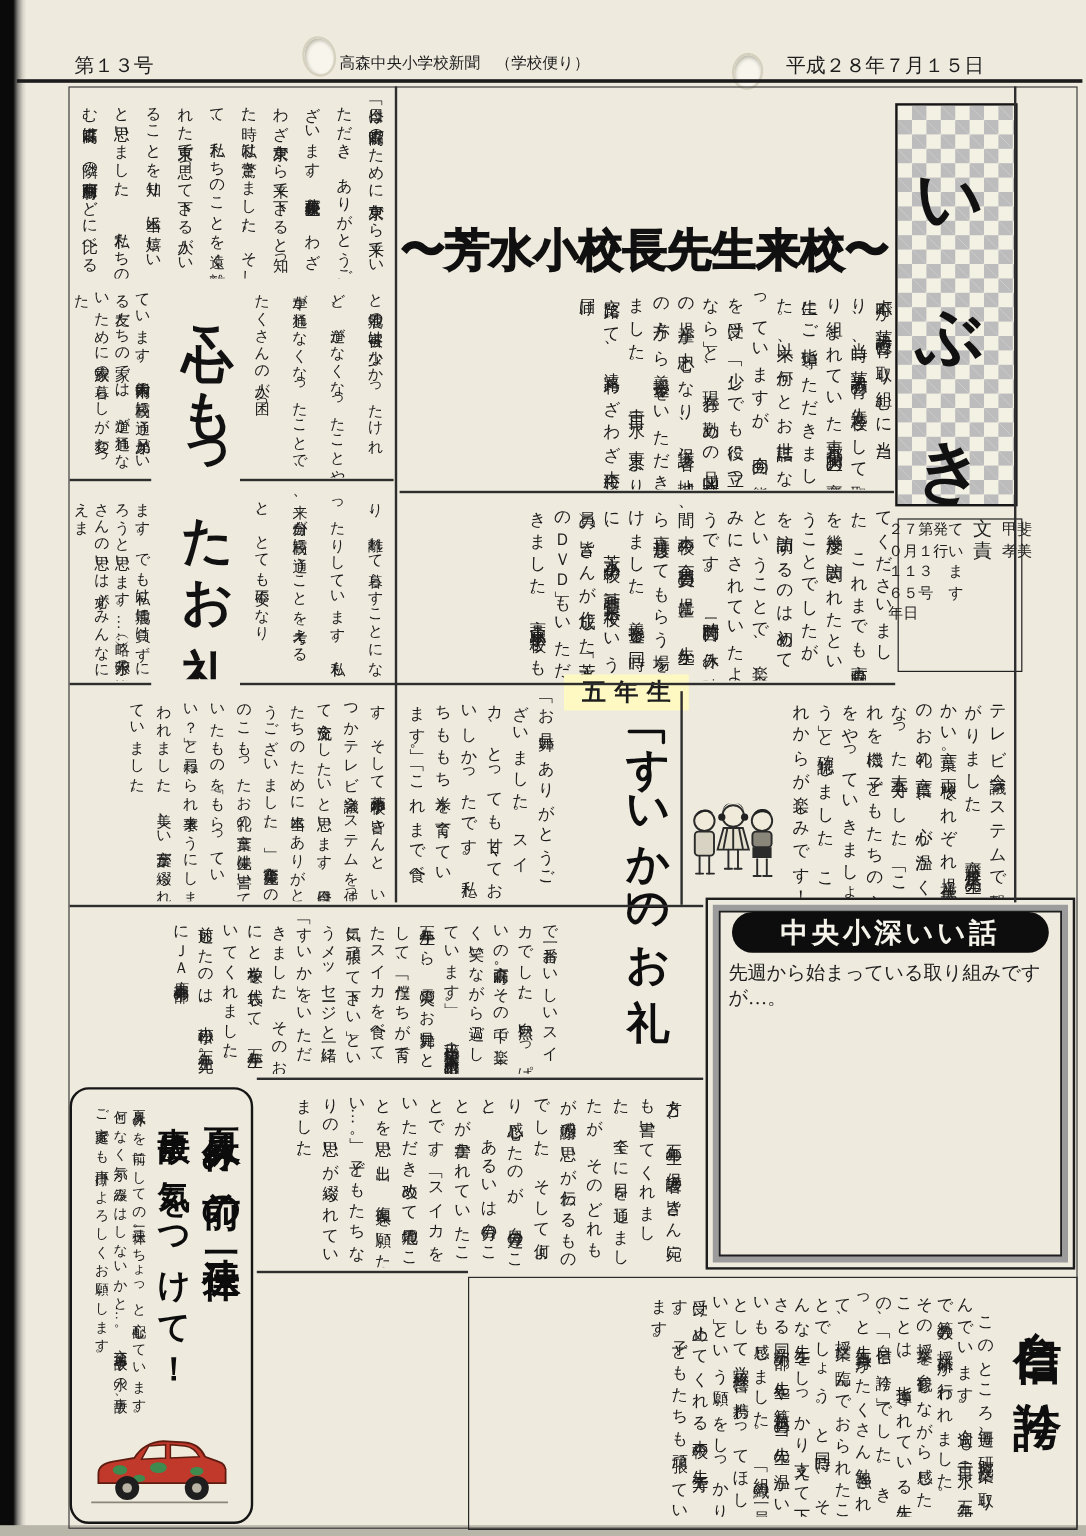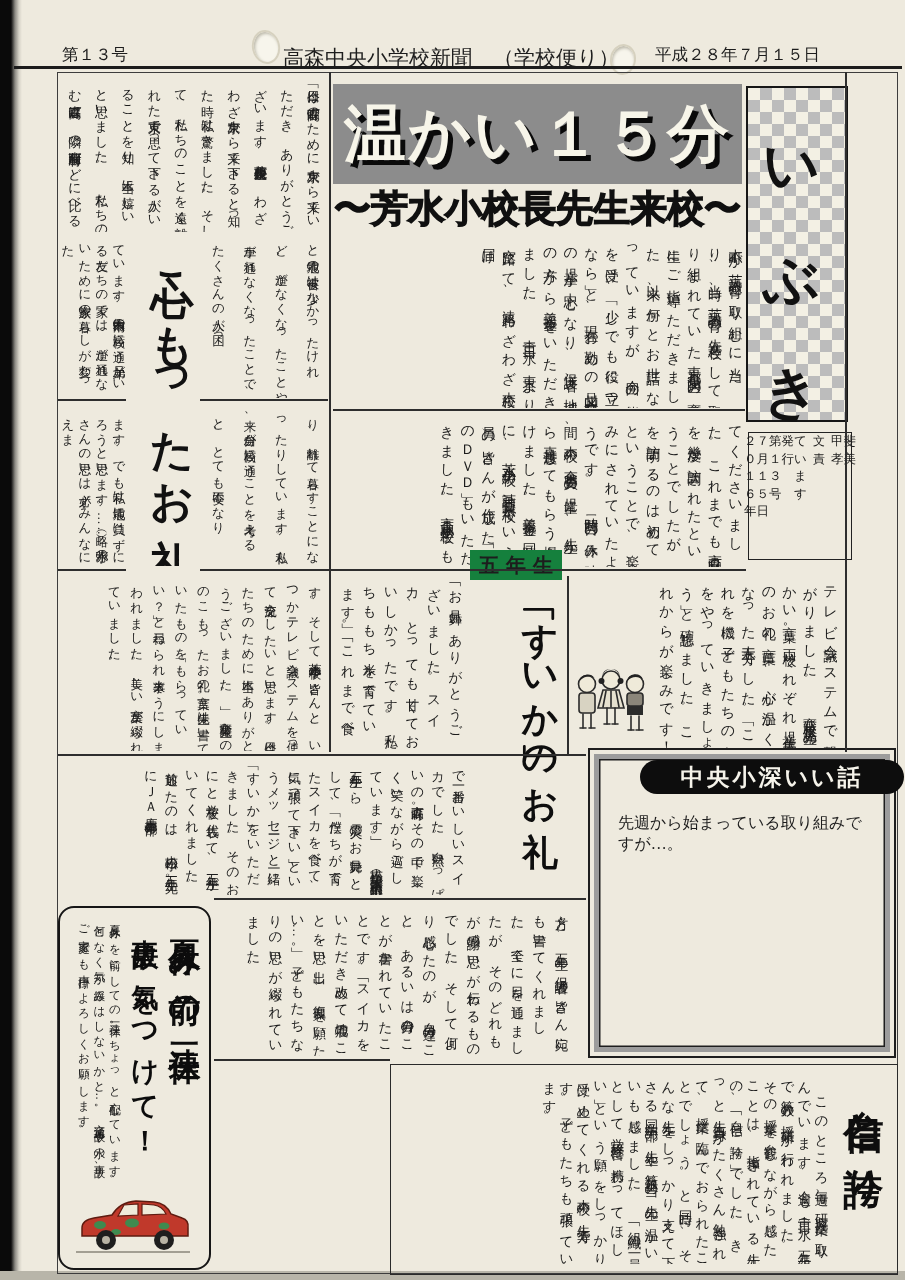--- a/index.html
+++ b/index.html
@@ -25,43 +25,40 @@
 <body>
 
 <div id="page">
 
   <div class="abs" style="left:0;top:0;width:22px;height:1280px;background:linear-gradient(to right,#0a0a0a 0,#0a0a0a 11px,rgba(20,20,20,.45) 15px,rgba(40,40,35,.12) 19px,transparent 22px);"></div>
   <div class="abs" style="left:0;top:1271px;width:905px;height:9px;background:#b8b5a9;"></div>
   <div class="hole" style="left:252px;top:30px;width:24px;height:30px;transform:rotate(-12deg);"></div>
   <div class="hole" style="left:610px;top:44px;width:22px;height:27px;transform:rotate(8deg);"></div>
 
   <div class="abs" style="left:62px;top:44px;font-size:16.5px;">第１３号</div>
-  <div class="abs" style="left:283px;top:44px;font-size:21px;">高森中央小学校新聞　（学校便り）</div>
+  <div class="abs" style="left:283px;top:44px;font-size:13px;">高森中央小学校新聞　（学校便り）</div>
   <div class="abs" style="left:655px;top:44px;font-size:16.5px;">平成２８年７月１５日</div>
   <div class="rule" style="left:14px;top:66px;width:888px;height:2.5px;background:#1c1c1c;"></div>
 
   <div class="abs frame" style="left:57px;top:72px;width:841px;height:1202px;"></div>
 
   <div class="abs checker box" style="left:746px;top:86px;width:102px;height:336px;border:2.5px solid #161616;">
     <div class="v gothic" style="left:0;top:0;width:82px;height:336px;font-size:56px;font-weight:900;letter-spacing:44px;padding-top:24px;color:#111;">いぶき</div>
   </div>
 
   <div class="abs box" style="left:748px;top:432px;width:104px;height:128px;border:1.6px solid #222;display:flex;flex-direction:row;justify-content:center;text-align:center;">
     <div style="font-size:12.5px;line-height:17.5px;">２０１６年</div>
     <div style="font-size:12.5px;line-height:17.5px;text-align:center;">７月１５日</div>
     <div style="font-size:12.5px;line-height:17.5px;">第１３号</div>
     <div style="font-size:12.5px;line-height:17.5px;">発行</div>
     <div style="font-size:12.5px;line-height:17.5px;">ています</div>
-    <div style="font-size:12px;line-height:17.5px;">文　責</div>
+    <div style="font-size:16px;line-height:17.5px;">文　責</div>
     <div style="font-size:12.5px;line-height:17.5px;">甲斐　孝美</div>
   </div>
 
-  <div class="abs" style="left:333px;top:84px;width:409px;height:100px;background:#8c8c8c;">
-    <div class="gothic" style="text-align:center;line-height:100px;font-size:62px;font-weight:900;color:#f7f5e9;text-shadow:5px 5px 0 #0a0a0a;letter-spacing:2px;">温かい１５分</div>
-  </div>
   <div class="abs gothic" style="left:333px;top:186px;width:409px;height:46px;text-align:center;line-height:46px;font-size:37px;font-weight:900;color:#101010;-webkit-text-stroke:1.3px #101010;">〜芳水小校長先生来校〜</div>
 
   <div class="v" style="left:333px;top:238px;width:412px;height:170px;font-size:14px;letter-spacing:3px;line-height:20.6px;">本町が英語教育に取り組むに当たり、当時、英語教育の先進校として取り組まれていた東京都品川区の齋藤校長先生にご指導いただきました。以来、何かとお世話になっていますが、今回の熊本地震を受け、「少しでも役に立つなら」と、現在お勤めの品川区立芳水小学校の児童が中心となり、保護者、地域の方々から義援金をいただきました。　十三日（水）、東京より空路にて、遠路わざわざ本校に届け</div>
   <div class="v" style="left:333px;top:416px;width:412px;height:151px;font-size:14px;letter-spacing:2.5px;line-height:20.6px;">てくださいました。これまでも高森町を幾度か訪問されたということでしたが、学校を訪問するのは初めてということで、楽しみにされていたようです。　二時間目の休み時間、本校の企画委員の児童に、先生から直接渡してもらう場を設けました。義援金と同時に、芳水小学校の計画委員（本校でいう企画委員）の皆さんが作成した「芳水小学校紹介のＤＶＤ」もいただきました。高森東小学校とも</div>
   <div class="v" style="left:566px;top:577px;width:274px;height:173px;font-size:14px;letter-spacing:3px;line-height:20.5px;">テレビ会議システムで繋がりました。　齋藤校長先生の温かい言葉。両校それぞれ児童代表のお礼の言葉に、心が温かくなった十五分でした。「これを機に子どもたちの交流をやっていきましょう」と確認しました。これからが楽しみです！</div>
 
   <svg class="abs" style="left:572px;top:650px;" width="78" height="98" viewBox="0 0 78 98">
     <g stroke="#2b2b2b" stroke-width="1.6" fill="none" stroke-linecap="round">
       <circle cx="15" cy="34" r="8.5" fill="#efead9"></circle>
       <path d="M7.5,31 a8.5,8.5 0 0 1 15,-3 q-8,-4 -15,3z" fill="#222" stroke="none"></path>
@@ -89,36 +86,36 @@
   </svg>
 
   <div class="v" style="left:58px;top:80px;width:268px;height:152px;font-size:13px;letter-spacing:0.5px;line-height:26.5px;">「今日は高森町のために東京から来ていただき、ありがとうございます。齋藤校長先生が、わざわざ東京から来て下さると知った時、私は驚きました。そして、私たちのことを遠く離れた東京で思って下さる人がいることを知り、本当に嬉しいと思いました。　私たちの住む高森町は、隣の南阿蘇村などに比べる</div>
   <div class="v gothic" style="left:126px;top:240px;width:76px;height:326px;font-size:43px;font-weight:900;letter-spacing:3px;color:#111;">心こもったお礼</div>
   <div class="v" style="left:200px;top:236px;width:128px;height:162px;font-size:12.5px;letter-spacing:0.5px;line-height:31.5px;">と地震の被害は少なかったけれど、道がなくなったことや電車が通れなくなったことで、たくさんの人が困っ</div>
   <div class="v" style="left:58px;top:236px;width:69px;height:162px;font-size:12.5px;letter-spacing:0.5px;line-height:17px;">ています。熊本市内の高校に通う兄弟がいる友だちの家では、道が通れないために家族の暮らしが変わった</div>
   <div class="v" style="left:200px;top:410px;width:128px;height:157px;font-size:12.5px;letter-spacing:0.5px;line-height:31.5px;">り、離れて暮らすことになったりしています。私も将来、自分が高校に通うことを考えると、とても不安になり</div>
   <div class="v" style="left:58px;top:410px;width:69px;height:157px;font-size:12.5px;letter-spacing:0.5px;line-height:17px;">ます。でも私は地震に負けずに頑張ろうと思います。…（略）…芳水小の皆さんの思いは必ずみんなに伝えま</div>
   <div class="v" style="left:58px;top:578px;width:268px;height:173px;font-size:12.5px;letter-spacing:1px;line-height:22.3px;">す。そして芳水小学校の皆さんと、いつかテレビ会議システムを使って交流をしたいと思います。今日は私たちのために本当にありがとうございました。」　齋藤先生への心のこもったお礼の言葉。先生は書いていたものを「もらっていい？」と尋ねられ大事そうにしまわれました。美しい言葉が綴られていました。</div>
 
-  <div class="abs" style="left:470px;top:550px;width:92px;height:30px;background:#15803d;">
+  <div class="abs" style="left:470px;top:562px;width:104px;height:30px;background:#fef9c3;">
     <div style="text-align:center;line-height:30px;font-size:20px;font-weight:bold;letter-spacing:7px;text-indent:7px;">五年生</div>
   </div>
   <div class="v gothic" style="left:474px;top:598px;width:90px;height:308px;font-size:36px;font-weight:900;color:#0e0e0e;">「すいか」のお礼</div>
   <div class="v" style="left:336px;top:578px;width:130px;height:171px;font-size:13.5px;letter-spacing:3px;line-height:21.5px;">「お見舞いありがとうございました。スイカ、とっても甘くておいしかったです。私たちももち米を育てています」。「これまで食べた中</div>
   <div class="v" style="left:58px;top:762px;width:410px;height:133px;font-size:13px;letter-spacing:1.5px;line-height:20.5px;">で一番おいしいスイカでした。自然いっぱいの高森町。その中で楽しく笑いながら過ごしています」。　吉松小学校（熊本市植木町）の五年生から、震災のお見舞いとして、「僕たちが育てたスイカを食べて、元気に頑張って下さい」というメッセージと一緒に「すいか」をいただきました。そのお礼にと学校を代表して、五年生が書いてくれました。　前述したのは、吉松小の五年生宛。他にＪＡ鹿本青年部の</div>
   <div class="v" style="left:216px;top:906px;width:356px;height:150px;font-size:13.5px;letter-spacing:2px;line-height:22px;">方々と、五年生の保護者の皆さん宛にも書いてくれました。全てに目を通しましたが、そのどれもが感謝の思いが伝わるものでした。そして何より感心したのが、自分達のこと、あるいは自分のことが書かれていたことです。「スイカをいただき改めて地震のことを思い出し、復興を願いたい…」。子どもたちなりの思いが綴られていました。</div>
 
   <div class="abs box" style="left:588px;top:748px;width:308px;height:310px;border:2px solid #1e1e1e;
               box-shadow:inset 0 0 0 4px #eeeade, inset 0 0 0 9px #9c9c9c, inset 0 0 0 10.5px #1e1e1e;">
   </div>
-  <div class="abs gothic" style="left:640px;top:760px;width:264px;height:34px;background:#0d0d0d;border-radius:17px;">
+  <div class="abs gothic" style="left:610px;top:760px;width:264px;height:34px;background:#0d0d0d;border-radius:17px;">
     <div style="text-align:center;line-height:34px;font-size:23px;font-weight:800;color:#f5f3ea;letter-spacing:3px;">中央小深いい話</div>
   </div>
   <div class="abs" style="left:607px;top:802px;width:272px;height:246px;font-size:16px;line-height:20.6px;overflow:hidden;">
-    <p style="margin:11px;">先週から始まっている取り組みですが…。</p>
+    <p style="margin:0;">先週から始まっている取り組みですが…。</p>
   </div>
 
   <div class="abs box" style="left:58px;top:906px;width:153px;height:364px;border:2.5px solid #161616;border-radius:16px;"></div>
   <div class="v gothic" style="left:163px;top:914px;width:44px;height:350px;font-size:32px;font-weight:900;letter-spacing:6px;color:#0c0c0c;">夏休み前の三連休</div>
   <div class="v gothic" style="left:123px;top:918px;width:40px;height:344px;font-size:27px;font-weight:900;letter-spacing:5px;color:#0c0c0c;">事故に気をつけて！</div>
   <div class="v" style="left:62px;top:916px;width:60px;height:272px;font-size:11.5px;letter-spacing:2px;line-height:15.5px;">夏休みを前にしての三連休。ちょっと心配しています。何となく気が緩みはしないかと…。交通事故や水の事故、ご家庭でも声掛けよろしくお願いします。</div>
 
   <svg class="abs" style="left:72px;top:1192px;" width="122" height="66" viewBox="0 0 122 66">
     <g stroke="#5e1b10" stroke-width="1.5">
       <path d="M10,44 L10,36 Q10,28 22,26 L40,23 Q48,10 64,9 L82,10 Q94,11 99,22 L110,26 Q117,28 116,36 L116,44 Z" fill="#c0392b"></path>

